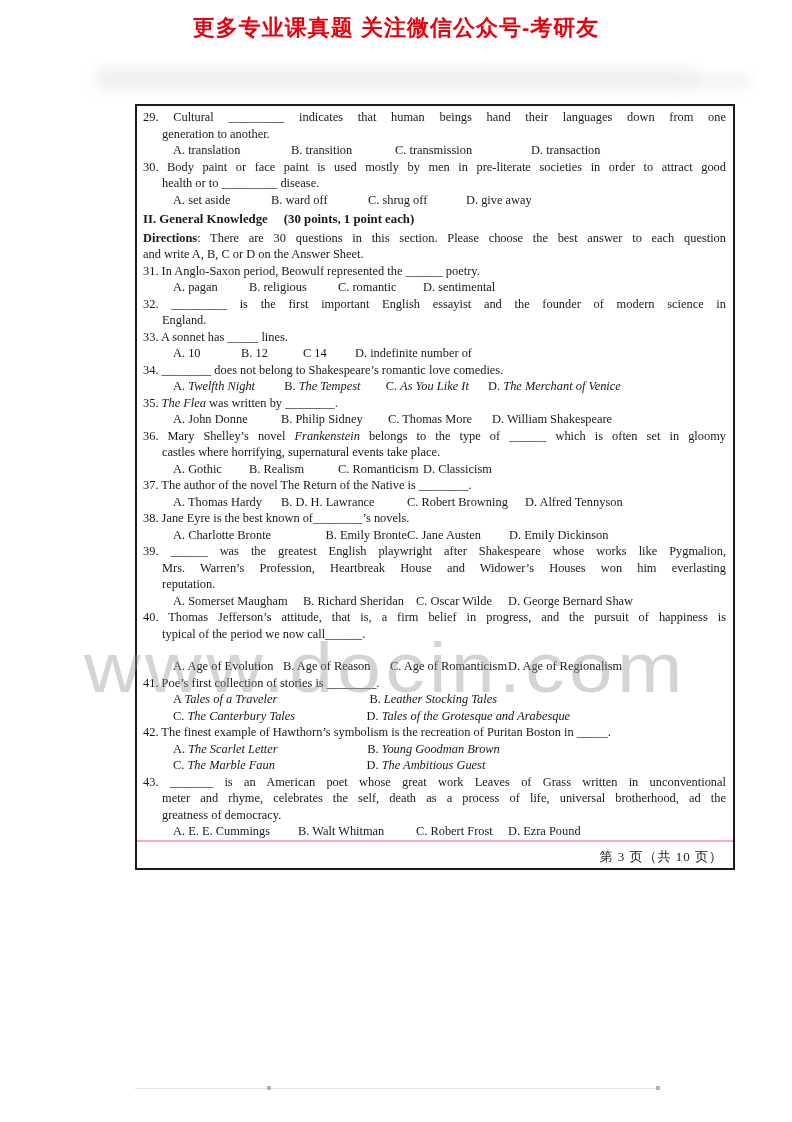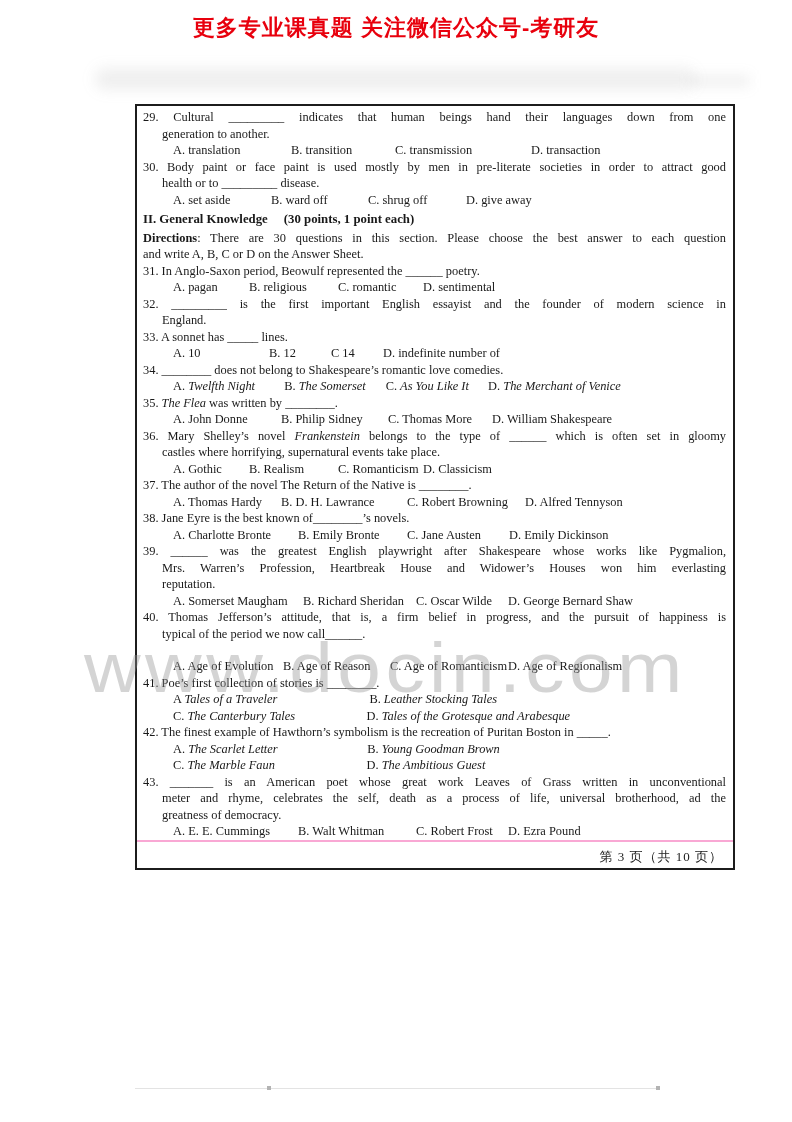--- a/index.html
+++ b/index.html
@@ -113,32 +113,32 @@
       <div class="ln ind1 wrapok"><span>health or to _________ disease.</span></div>
       <div class="ln ind2"><span class="gap" style="min-width: 98px;">A. set aside</span><span class="gap" style="min-width: 97px;">B. ward off</span><span class="gap" style="min-width: 98px;">C. shrug off</span><span>D. give away</span></div>
       <div class="ln ind0 sec wrapok"><span class="b">II. General Knowledge</span><span class="gap" style="min-width: 16px;"></span><span class="b">(30 points, 1 point each)</span></div>
       <div class="ln ind0 just"><span class="b">Directions</span><span>: There are 30 questions in this section. Please choose the best answer to each question</span></div>
       <div class="ln ind0 wrapok"><span>and write A, B, C or D on the Answer Sheet.</span></div>
       <div class="ln ind0 wrapok"><span>31. In Anglo-Saxon period, Beowulf represented the ______ poetry.</span></div>
       <div class="ln ind2"><span class="gap" style="min-width: 76px;">A. pagan</span><span class="gap" style="min-width: 89px;">B. religious</span><span class="gap" style="min-width: 85px;">C. romantic</span><span>D. sentimental</span></div>
       <div class="ln ind0 just"><span>32. _________ is the first important English essayist and the founder of modern science in</span></div>
       <div class="ln ind1 wrapok"><span>England.</span></div>
       <div class="ln ind0 wrapok"><span>33. A sonnet has _____ lines.</span></div>
-      <div class="ln ind2"><span class="gap" style="min-width: 68px;">A. 10</span><span class="gap" style="min-width: 62px; margin-left: 28px;">B. 12</span><span class="gap" style="min-width: 52px;">C 14</span><span>D. indefinite number of</span></div>
+      <div class="ln ind2"><span class="gap" style="min-width: 68px;">A. 10</span><span class="gap" style="min-width: 62px;">B. 12</span><span class="gap" style="min-width: 52px;">C 14</span><span>D. indefinite number of</span></div>
       <div class="ln ind0 wrapok"><span>34. ________ does not belong to Shakespeare’s romantic love comedies.</span></div>
-      <div class="ln ind2"><span>A. </span><span class="i gap" style="min-width: 96px;">Twelfth Night</span><span>B. </span><span class="i gap" style="min-width: 87px;">The Somerset</span><span>C. </span><span class="i gap" style="min-width: 88px;">As You Like It</span><span>D. </span><span class="i">The Merchant of Venice</span></div>
+      <div class="ln ind2"><span>A. </span><span class="i gap" style="min-width: 96px;">Twelfth Night</span><span>B. </span><span class="i gap" style="min-width: 87px;">The Tempest</span><span>C. </span><span class="i gap" style="min-width: 88px;">As You Like It</span><span>D. </span><span class="i">The Merchant of Venice</span></div>
       <div class="ln ind0 wrapok"><span>35. </span><span class="i">The Flea</span><span> was written by ________.</span></div>
       <div class="ln ind2"><span class="gap" style="min-width: 108px;">A. John Donne</span><span class="gap" style="min-width: 107px;">B. Philip Sidney</span><span class="gap" style="min-width: 104px;">C. Thomas More</span><span>D. William Shakespeare</span></div>
       <div class="ln ind0 just"><span>36. Mary Shelley’s novel </span><span class="i">Frankenstein</span><span> belongs to the type of ______ which is often set in gloomy</span></div>
       <div class="ln ind1 wrapok"><span>castles where horrifying, supernatural events take place.</span></div>
       <div class="ln ind2"><span class="gap" style="min-width: 76px;">A. Gothic</span><span class="gap" style="min-width: 89px;">B. Realism</span><span class="gap" style="min-width: 85px;">C. Romanticism</span><span>D. Classicism</span></div>
       <div class="ln ind0 wrapok"><span>37. The author of the novel The Return of the Native is ________.</span></div>
       <div class="ln ind2"><span class="gap" style="min-width: 108px;">A. Thomas Hardy</span><span class="gap" style="min-width: 126px;">B. D. H. Lawrance</span><span class="gap" style="min-width: 118px;">C. Robert Browning</span><span>D. Alfred Tennyson</span></div>
       <div class="ln ind0 wrapok"><span>38. Jane Eyre is the best known of________’s novels.</span></div>
-      <div class="ln ind2"><span class="gap" style="min-width: 125px;">A. Charlotte Bronte</span><span class="gap" style="min-width: 109px;">B. Emily Bronte</span><span class="gap" style="min-width: 102px;">C. Jane Austen</span><span>D. Emily Dickinson</span></div>
+      <div class="ln ind2"><span class="gap" style="min-width: 125px;">A. Charlotte Bronte</span><span class="gap" style="min-width: 109px; text-align: right;">B. Emily Bronte</span><span class="gap" style="min-width: 102px;">C. Jane Austen</span><span>D. Emily Dickinson</span></div>
       <div class="ln ind0 just"><span>39. ______ was the greatest English playwright after Shakespeare whose works like Pygmalion,</span></div>
       <div class="ln ind1 just"><span>Mrs. Warren’s Profession, Heartbreak House and Widower’s Houses won him everlasting</span></div>
       <div class="ln ind1 wrapok"><span>reputation.</span></div>
       <div class="ln ind2"><span class="gap" style="min-width: 130px;">A. Somerset Maugham</span><span class="gap" style="min-width: 113px;">B. Richard Sheridan</span><span class="gap" style="min-width: 92px;">C. Oscar Wilde</span><span>D. George Bernard Shaw</span></div>
       <div class="ln ind0 just"><span>40. Thomas Jefferson’s attitude, that is, a firm belief in progress, and the pursuit of happiness is</span></div>
       <div class="ln ind1 wrapok"><span>typical of the period we now call______.</span></div>
       <div class="ln ind2"><span class="gap" style="min-width: 110px; margin-top: 16px;">A. Age of Evolution</span><span class="gap" style="min-width: 107px;">B. Age of Reason</span><span class="gap" style="min-width: 118px;">C. Age of Romanticism</span><span>D. Age of Regionalism</span></div>
       <div class="ln ind0 wrapok"><span>41. Poe’s first collection of stories is ________.</span></div>
       <div class="ln ind2"><span>A </span><span class="i gap" style="min-width: 185px;">Tales of a Traveler</span><span>B. </span><span class="i">Leather Stocking Tales</span></div>
       <div class="ln ind2"><span>C. </span><span class="i gap" style="min-width: 179px;">The Canterbury Tales</span><span>D. </span><span class="i">Tales of the Grotesque and Arabesque</span></div>

